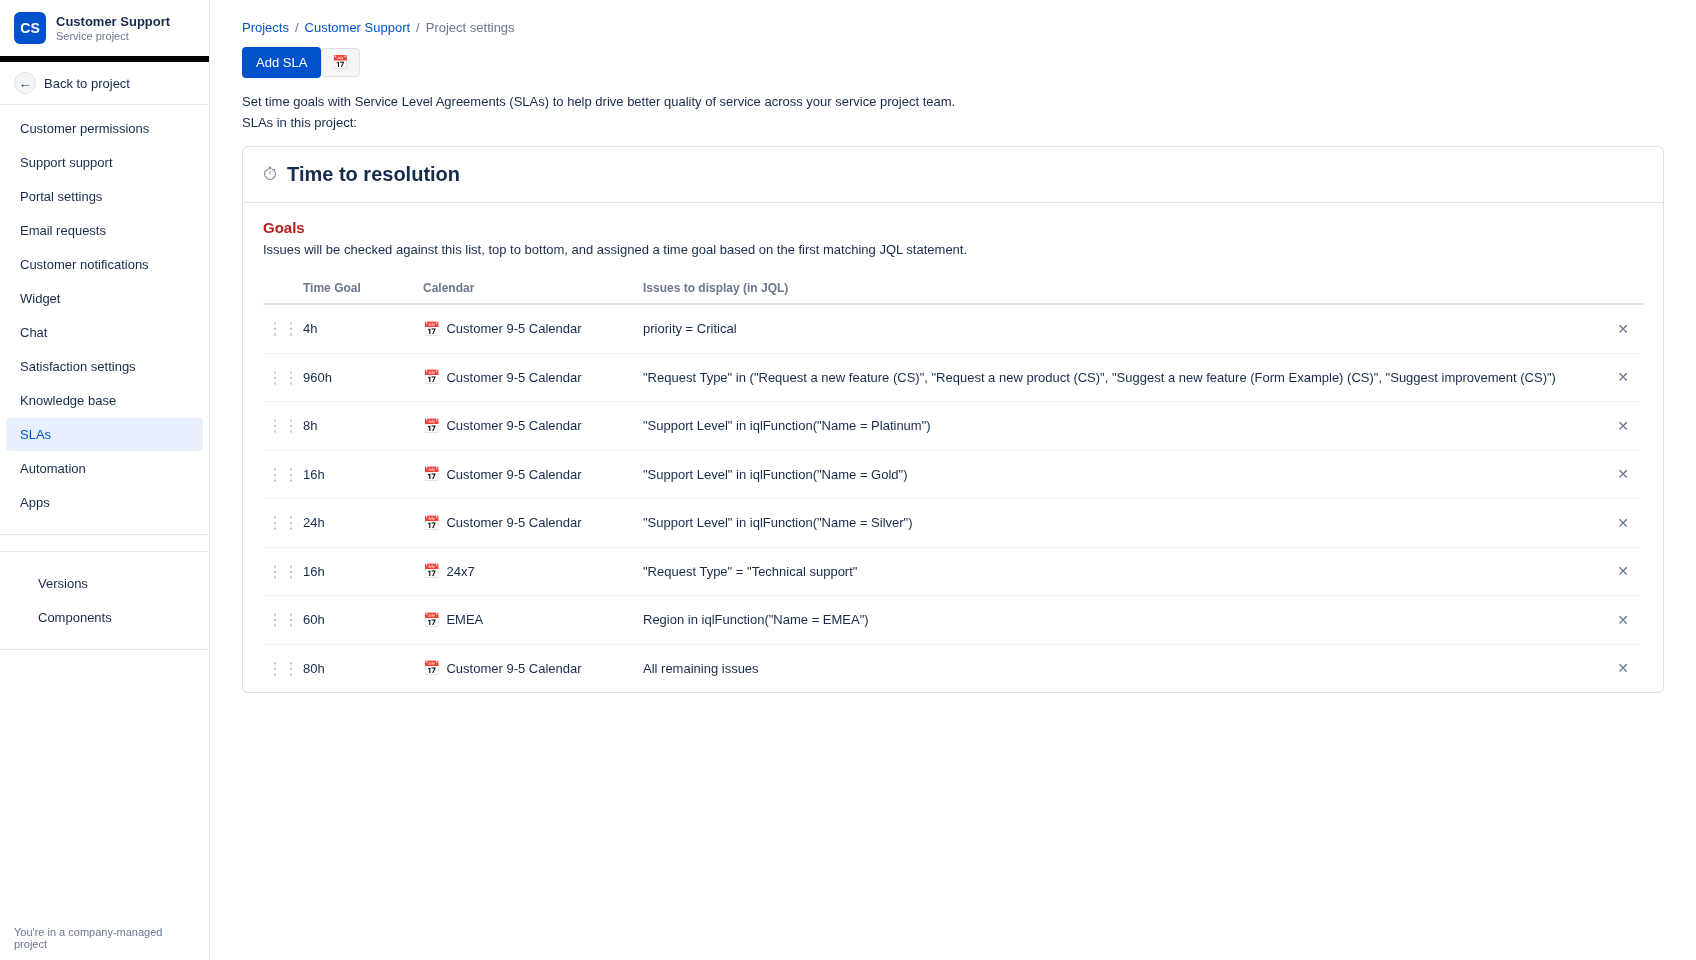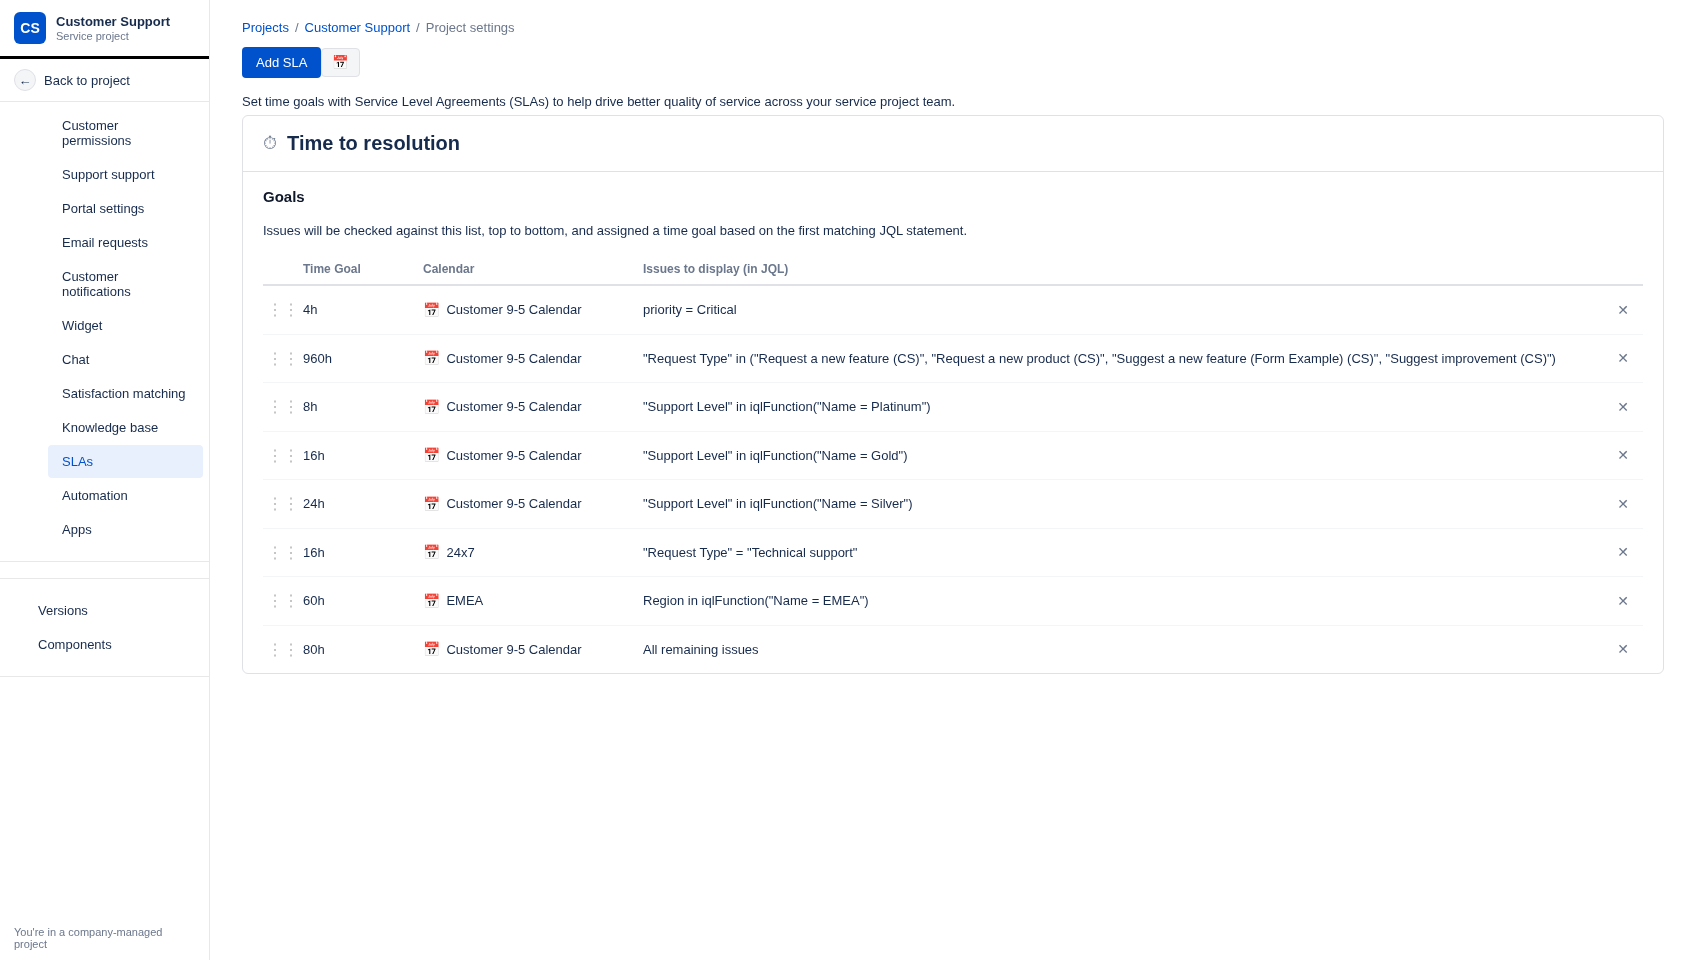--- a/index.html
+++ b/index.html
@@ -1,20 +1,20 @@
 <!DOCTYPE html>
 <html><head>
   <meta charset="utf-8">
   <style>
     * { box-sizing: border-box; margin: 0; padding: 0; }
     body { font-family: -apple-system, BlinkMacSystemFont, 'Segoe UI', sans-serif; font-size: 14px; background: #fff; color: #172b4d; display: flex; height: 100vh; overflow: hidden; }
 
     
     .sidebar { width: 210px; min-width: 210px; background: #fff; border-right: 1px solid #e8e8e8; display: flex; flex-direction: column; height: 100vh; overflow-y: auto; }
-    .sidebar-header { padding: 12px 14px; display: flex; align-items: center; gap: 10px; border-bottom: 3px solid #000000; }
+    .sidebar-header { padding: 12px 14px; display: flex; align-items: center; gap: 10px; border-bottom: 6px solid #000000; }
     .sidebar-logo { width: 32px; height: 32px; background: #0052cc; border-radius: 6px; display: flex; align-items: center; justify-content: center; color: #fff; font-weight: bold; font-size: 14px; }
     .sidebar-title { font-weight: 600; font-size: 13px; color: #172b4d; line-height: 1.3; }
     .sidebar-subtitle { font-size: 11px; color: #6b778c; }
     .back-link { display: flex; align-items: center; gap: 8px; padding: 10px 14px; font-size: 13px; color: #172b4d; cursor: pointer; border-bottom: 1px solid #e8e8e8; }
     .back-circle { width: 22px; height: 22px; border-radius: 50%; background: #f4f5f7; border: 1px solid #dfe1e6; display: flex; align-items: center; justify-content: center; }
     .nav-item { padding: 9px 14px; font-size: 13px; color: #172b4d; cursor: pointer; border-radius: 4px; margin: 1px 6px; }
     .nav-item.active { background: #e8f0fe; color: #0052cc; font-weight: 500; }
     .nav-divider { height: 1px; background: #e8e8e8; margin: 8px 0; }
     .sidebar-footer { padding: 10px 14px; font-size: 11px; color: #6b778c; margin-top: auto; }
 
@@ -32,21 +32,21 @@
     .page-sub { font-size: 13px; color: #172b4d; margin-bottom: 16px; }
 
     
     .sla-card { border: 1px solid #dfe1e6; border-radius: 6px; margin-bottom: 20px; }
     .sla-card-header { display: flex; align-items: center; gap: 10px; padding: 16px 20px; border-bottom: 1px solid #dfe1e6; }
     .clock-icon { color: #6b778c; font-size: 18px; }
     .sla-card-title { font-size: 20px; font-weight: 600; color: #172b4d; }
 
     
     .goals-section { padding: 16px 20px 0; }
-    .goals-title { font-size: 15px; font-weight: 600; color: #0f172a; margin-bottom: 18px; }
+    .goals-title { font-size: 15px; font-weight: 600; color: #b91c1c; margin-bottom: 6px; }
     .goals-desc { font-size: 13px; color: #172b4d; margin-bottom: 16px; }
     .table-header { display: grid; grid-template-columns: 40px 120px 220px 1fr 40px; align-items: center; padding: 8px 0; border-bottom: 2px solid #dfe1e6; }
     .table-header-cell { font-size: 12px; font-weight: 600; color: #6b778c; text-transform: none; }
     .table-row { display: grid; grid-template-columns: 40px 120px 220px 1fr 40px; align-items: center; padding: 14px 0; border-bottom: 1px solid #f4f5f7; }
     .table-row:last-child { border-bottom: none; }
     .drag-handle { color: #bbb; font-size: 16px; cursor: grab; display: flex; align-items: center; justify-content: center; }
     .time-goal { font-size: 13px; color: #172b4d; font-weight: 500; }
     .calendar-cell { display: flex; align-items: center; gap: 6px; font-size: 13px; color: #172b4d; }
     .cal-icon { color: #6b778c; font-size: 14px; }
     .jql-cell { font-size: 13px; color: #172b4d; line-height: 1.5; }
@@ -62,29 +62,29 @@
       <div class="sidebar-title">Customer Support</div>
       <div class="sidebar-subtitle">Service project</div>
     </div>
   </div>
 
   <div class="back-link">
     <div class="back-circle">←</div>
     <span>Back to project</span>
   </div>
 
-  <div style="padding: 6px 0; margin-left: 42px;">
+  <div style="padding: 6px 0;">
     <div class="nav-item">Customer permissions</div>
     <div class="nav-item">Support support</div>
     <div class="nav-item">Portal settings</div>
     <div class="nav-item">Email requests</div>
     <div class="nav-item">Customer notifications</div>
     <div class="nav-item">Widget</div>
     <div class="nav-item">Chat</div>
-    <div class="nav-item">Satisfaction matching</div>
+    <div class="nav-item">Satisfaction settings</div>
     <div class="nav-item">Knowledge base</div>
     <div class="nav-item active">SLAs</div>
     <div class="nav-item">Automation</div>
     <div class="nav-item">Apps</div>
   </div>
 
   <div class="nav-divider"></div>
 
 
   <div class="nav-divider"></div>
@@ -110,20 +110,21 @@
   </div>
 
   <div class="page-header">
     <div class="header-actions">
       <button class="btn-primary">Add SLA</button>
       <button class="btn-icon">📅</button>
     </div>
   </div>
 
   <p class="page-desc">Set time goals with Service Level Agreements (SLAs) to help drive better quality of service across your service project team.</p>
+  <p class="page-sub">SLAs in this project:</p>
 
   <div class="sla-card">
     <div class="sla-card-header">
       <span class="clock-icon">⏱</span>
       <span class="sla-card-title">Time to resolution</span>
     </div>
 
     <div class="goals-section">
       <div class="goals-title">Goals</div>
       <div class="goals-desc">Issues will be checked against this list, top to bottom, and assigned a time goal based on the first matching JQL statement.</div>

